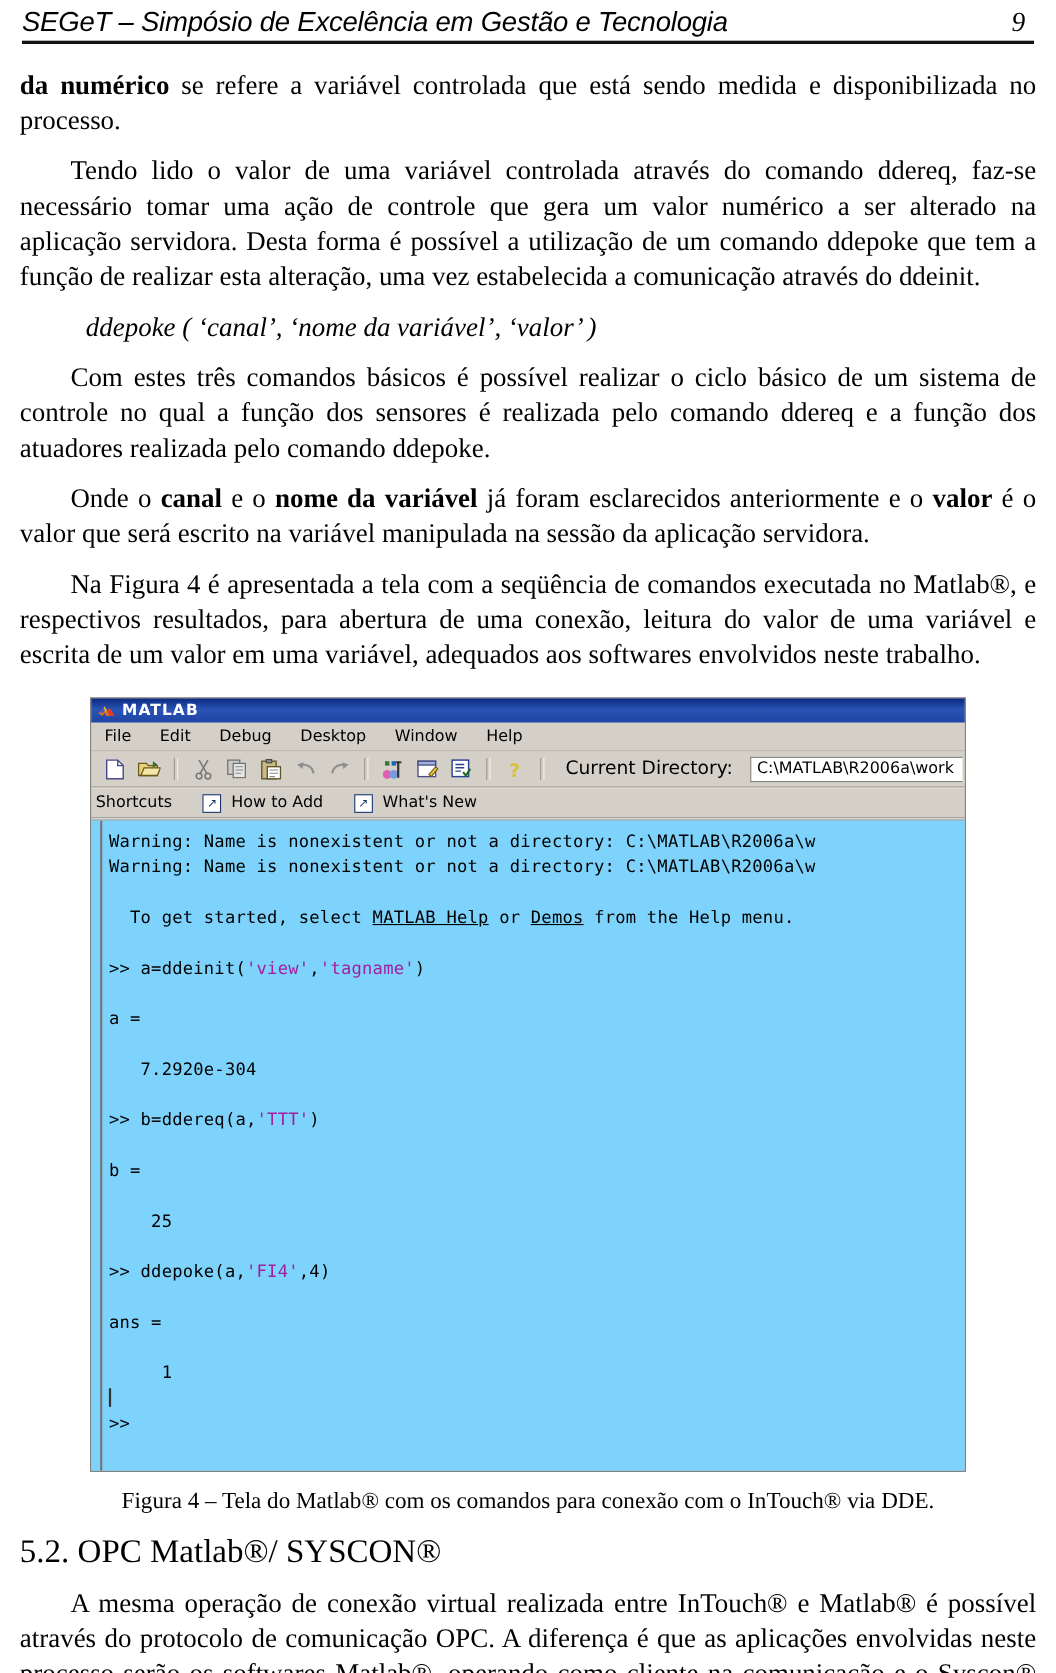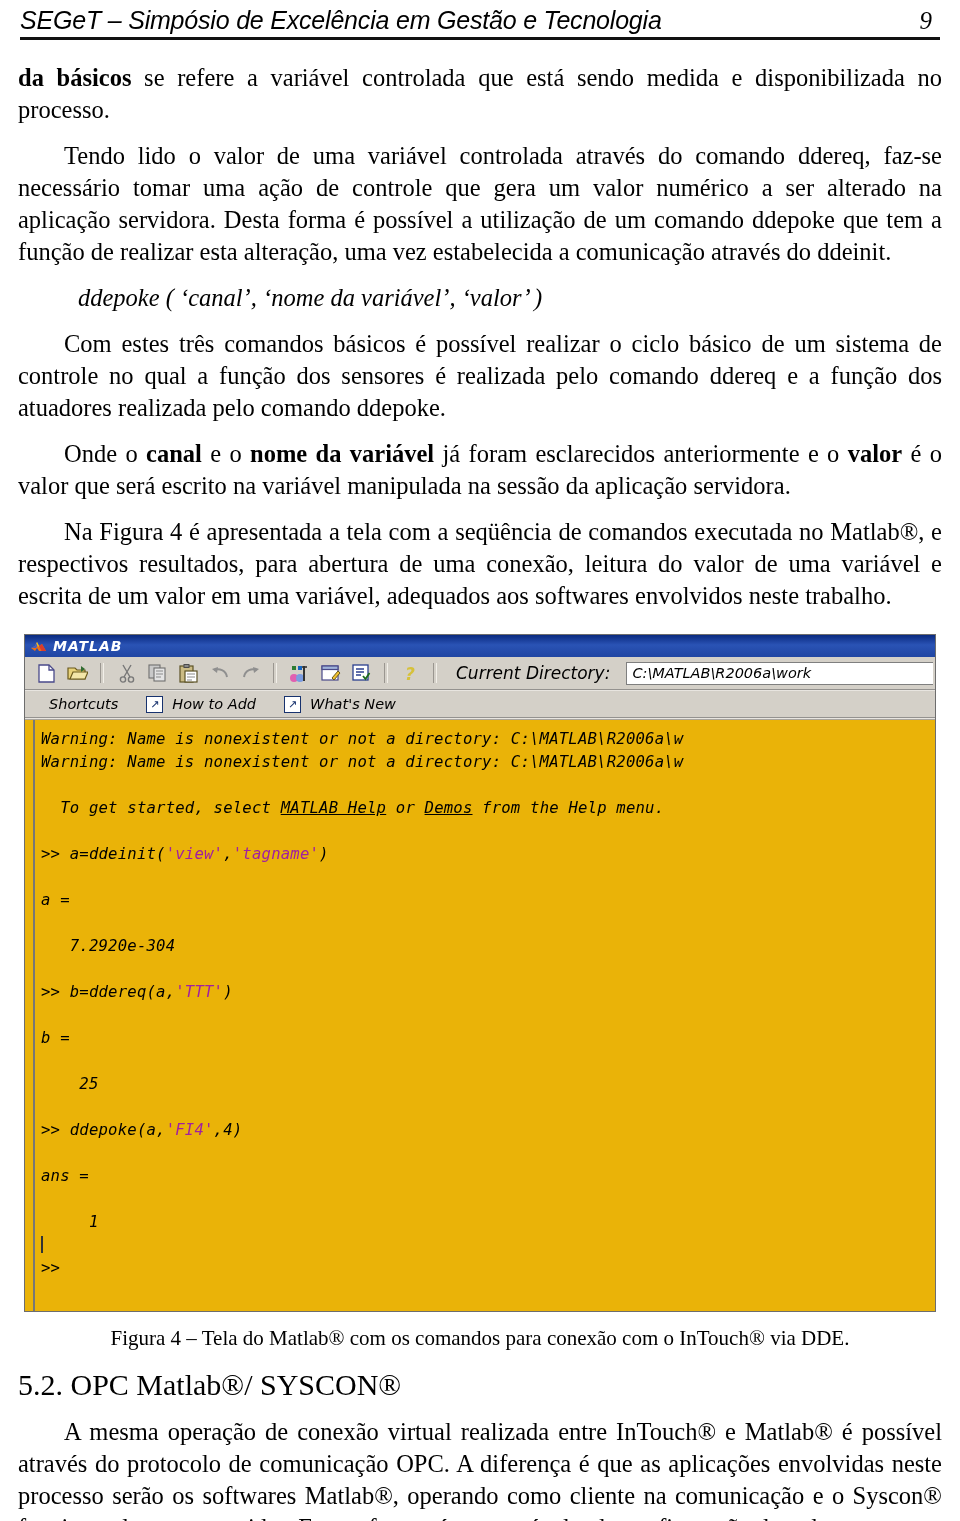--- a/index.html
+++ b/index.html
@@ -79,26 +79,25 @@
     padding-left: 60px;
   }
 
   
   .figure-wrap {
     margin-top: 22px;
     display: flex;
     justify-content: center;
   }
   .mlwin {
-    width: 912px;
+    width: 796px;
     border: 1px solid #6d6d6d;
     background: #d4d0c8;
     box-sizing: border-box;
     font-family: "DejaVu Sans", "Liberation Sans", sans-serif;
-    font-style: italic;
   }
   .ml-titlebar {
     height: 22px;
     background: linear-gradient(to bottom, #0a2a80 0%, #2a53b5 45%, #1f45a3 100%);
     display: flex;
     align-items: center;
     padding-left: 5px;
     gap: 6px;
   }
   .ml-logo {
@@ -169,39 +168,39 @@
     overflow: hidden;
     white-space: nowrap;
     font-family: "DejaVu Sans", "Liberation Sans", sans-serif;
   }
   .ml-shortcutbar {
     height: 26px;
     display: flex;
     align-items: center;
     background: #d4d0c8;
     border-bottom: 2px groove #e8e5e0;
-    padding-left: 24px;
+    padding-left: 4px;
     gap: 9px;
     font-size: 14.5px;
     font-family: "DejaVu Sans", "Liberation Sans", sans-serif;
   }
   .sc-ico {
     width: 15px; height: 15px;
     border: 1px solid #17326e;
     background: #ffffff;
     display: flex; align-items: center; justify-content: center;
     color: #17326e;
     font-size: 11px;
     line-height: 1;
     flex: none;
   }
   .sc-gap { width: 10px; flex: none; }
 
   .ml-console {
-    background: #eab308;
+    background: #7dd3fc;
     border-top: 1px solid #a9a59e;
     padding: 8px 0 8px 0;
     position: relative;
     overflow: hidden;
   }
   .ml-console::before {
     content: "";
     position: absolute;
     left: 8px; top: 0; bottom: 0;
     width: 2px;
@@ -252,21 +251,21 @@
 <div class="page">
 
   <div class="header">
     <div class="header-title">SEGeT – Simpósio de Excelência em Gestão e Tecnologia</div>
     <div class="header-page">9</div>
   </div>
   <hr class="header-rule">
 
   <div class="body">
 
-    <p class="para"><span class="b">da básicos</span><span> se refere a variável controlada que está sendo medida e disponibilizada no processo.</span></p>
+    <p class="para"><span class="b">da numérico</span><span> se refere a variável controlada que está sendo medida e disponibilizada no processo.</span></p>
 
     <p class="para indent gap">Tendo lido o valor de uma variável controlada através do comando ddereq, faz-se necessário tomar uma ação de controle que gera um valor numérico a ser alterado na aplicação servidora. Desta forma é possível a utilização de um comando ddepoke que tem a função de realizar esta alteração, uma vez estabelecida a comunicação através do ddeinit.</p>
 
     <p class="code-line">ddepoke ( ‘canal’, ‘nome da variável’, ‘valor’ )</p>
 
     <p class="para indent gap">Com estes três comandos básicos é possível realizar o ciclo básico de um sistema de controle no qual a função dos sensores é realizada pelo comando ddereq e a função dos atuadores realizada pelo comando ddepoke.</p>
 
     <p class="para gap"><span style="display:inline-block;width:46px"></span><span>Onde o </span><span class="b">canal</span><span> e o </span><span class="b">nome da variável</span><span> já foram esclarecidos anteriormente e o </span><span class="b">valor</span><span> é o valor que será escrito na variável manipulada na sessão da aplicação servidora.</span></p>
 
     <p class="para indent gap">Na Figura 4 é apresentada a tela com a seqüência de comandos executada no Matlab®, e respectivos resultados, para abertura de uma conexão, leitura do valor de uma variável e escrita de um valor em uma variável, adequados aos softwares envolvidos neste trabalho.</p>
@@ -279,20 +278,28 @@
             <svg width="17" height="15" viewBox="0 0 17 15">
               <path d="M1 9 L5 7 L7 3 L9 7 L12 5 L16 12 L9 12 L7 9 L5 12 Z" fill="#e8701a"></path>
               <path d="M1 9 L5 7 L7 3 L8.2 5.6 L6 9 Z" fill="#3e61c9"></path>
               <path d="M9 7 L12 5 L16 12 L11.5 12 Z" fill="#d93c2a"></path>
               <path d="M7 3 L9 7 L8 8 L6.4 4.6 Z" fill="#f5c518"></path>
             </svg>
           </span>
           <span class="ml-title-text">MATLAB</span>
         </div>
 
+        <div class="ml-menubar">
+          <span class="ml-menu">File</span>
+          <span class="ml-menu">Edit</span>
+          <span class="ml-menu">Debug</span>
+          <span class="ml-menu">Desktop</span>
+          <span class="ml-menu">Window</span>
+          <span class="ml-menu">Help</span>
+        </div>
 
         <div class="ml-toolbar">
           <span class="tb-ico">
             <svg width="17" height="19" viewBox="0 0 17 19">
                 <path d="M1 1 h10 l5 5 v12 h-15 z" fill="#fff" stroke="#4a4a8a" stroke-width="1.3"></path>
                 <path d="M11 1 v5 h5" fill="none" stroke="#4a4a8a" stroke-width="1.3"></path>
               </svg>
           </span>
           <span class="tb-ico">
             <svg width="21" height="18" viewBox="0 0 21 18">

